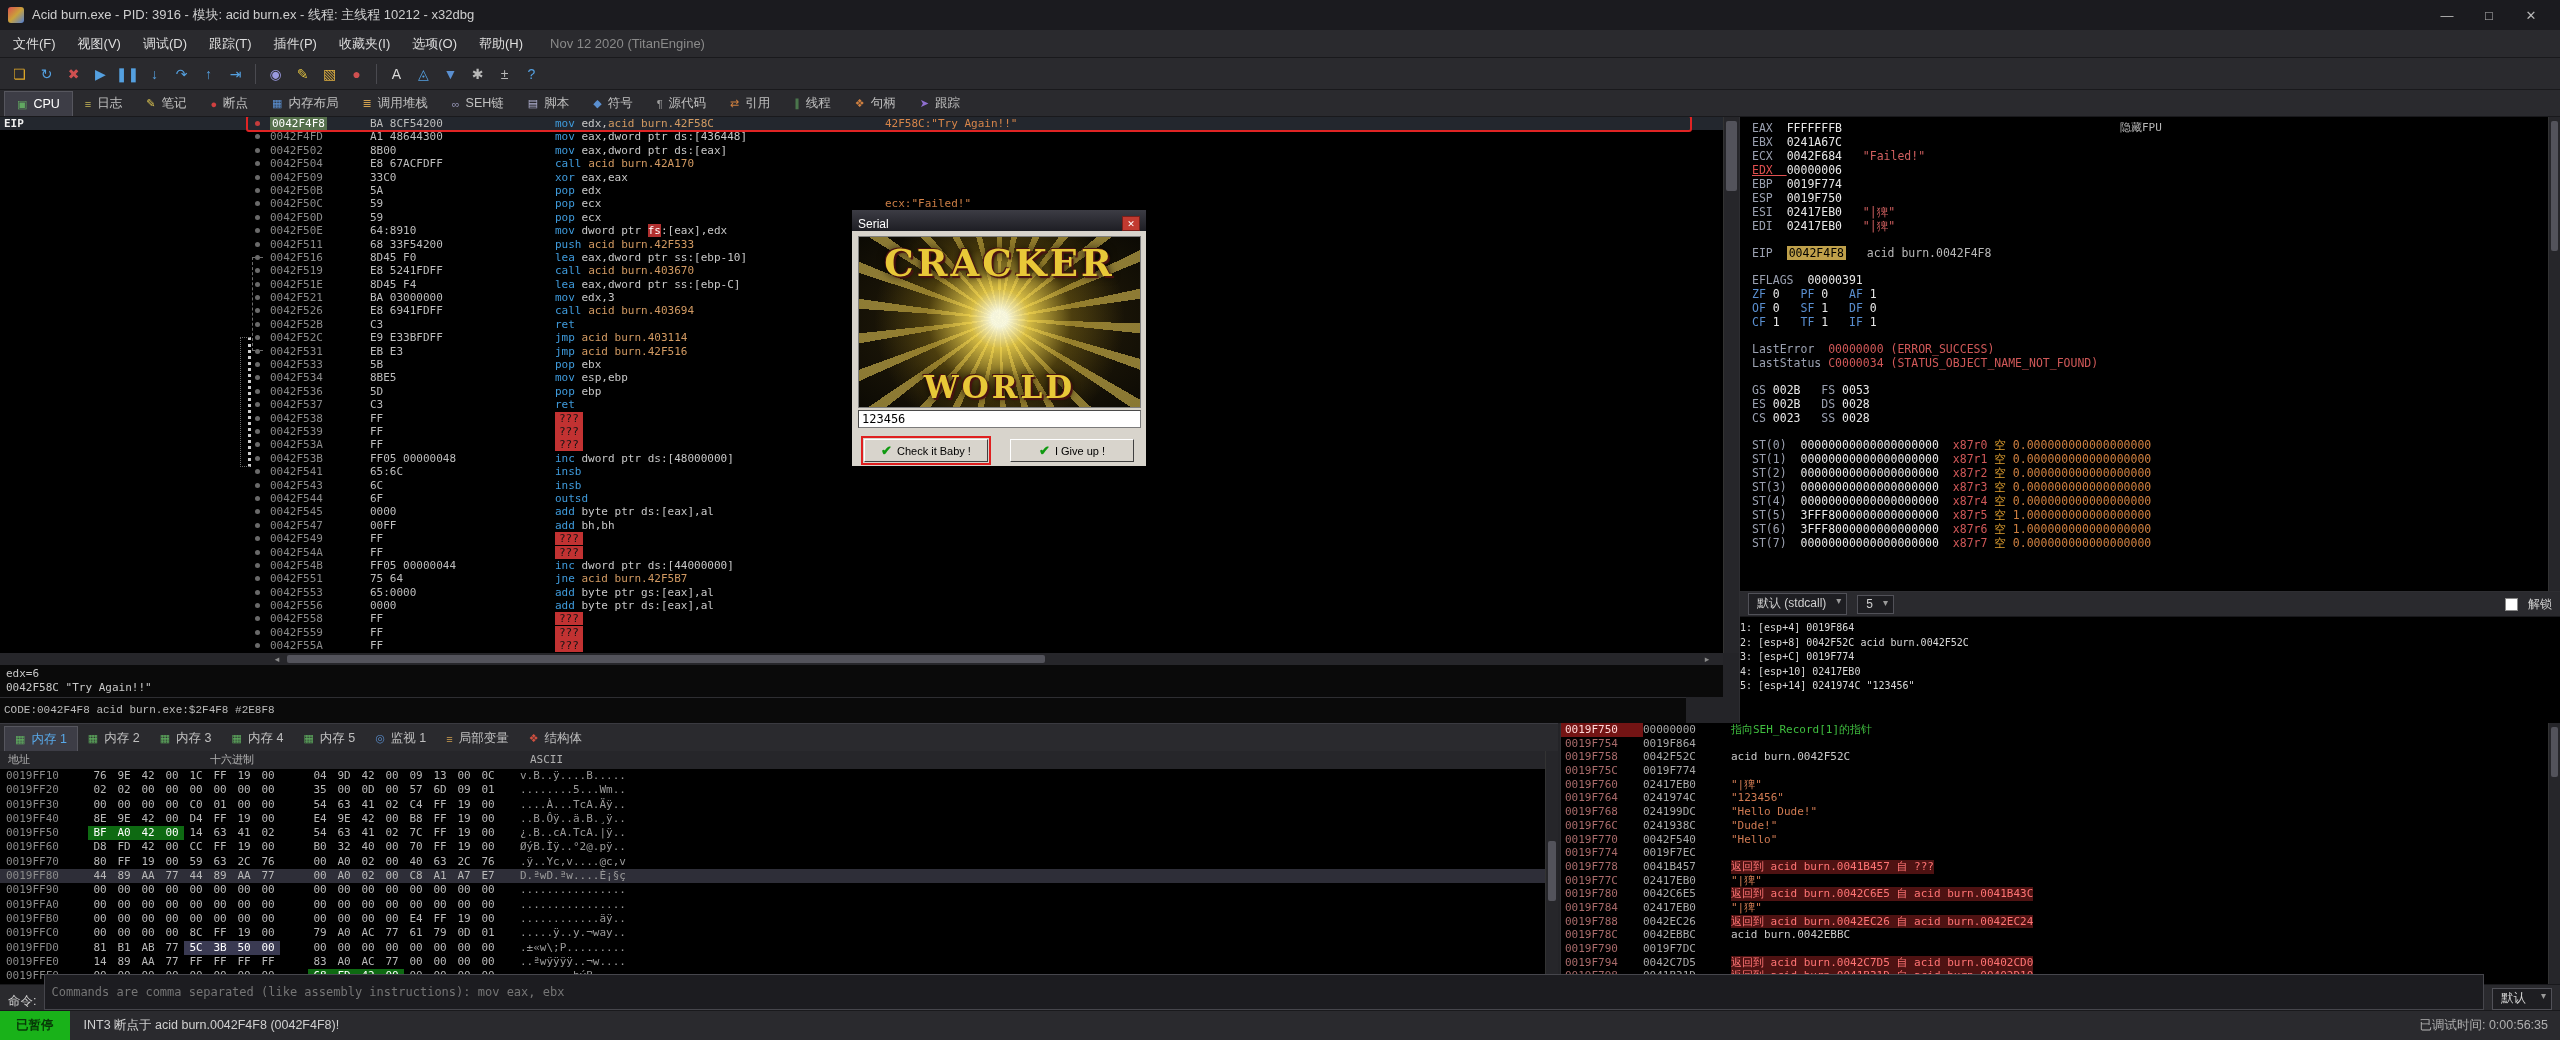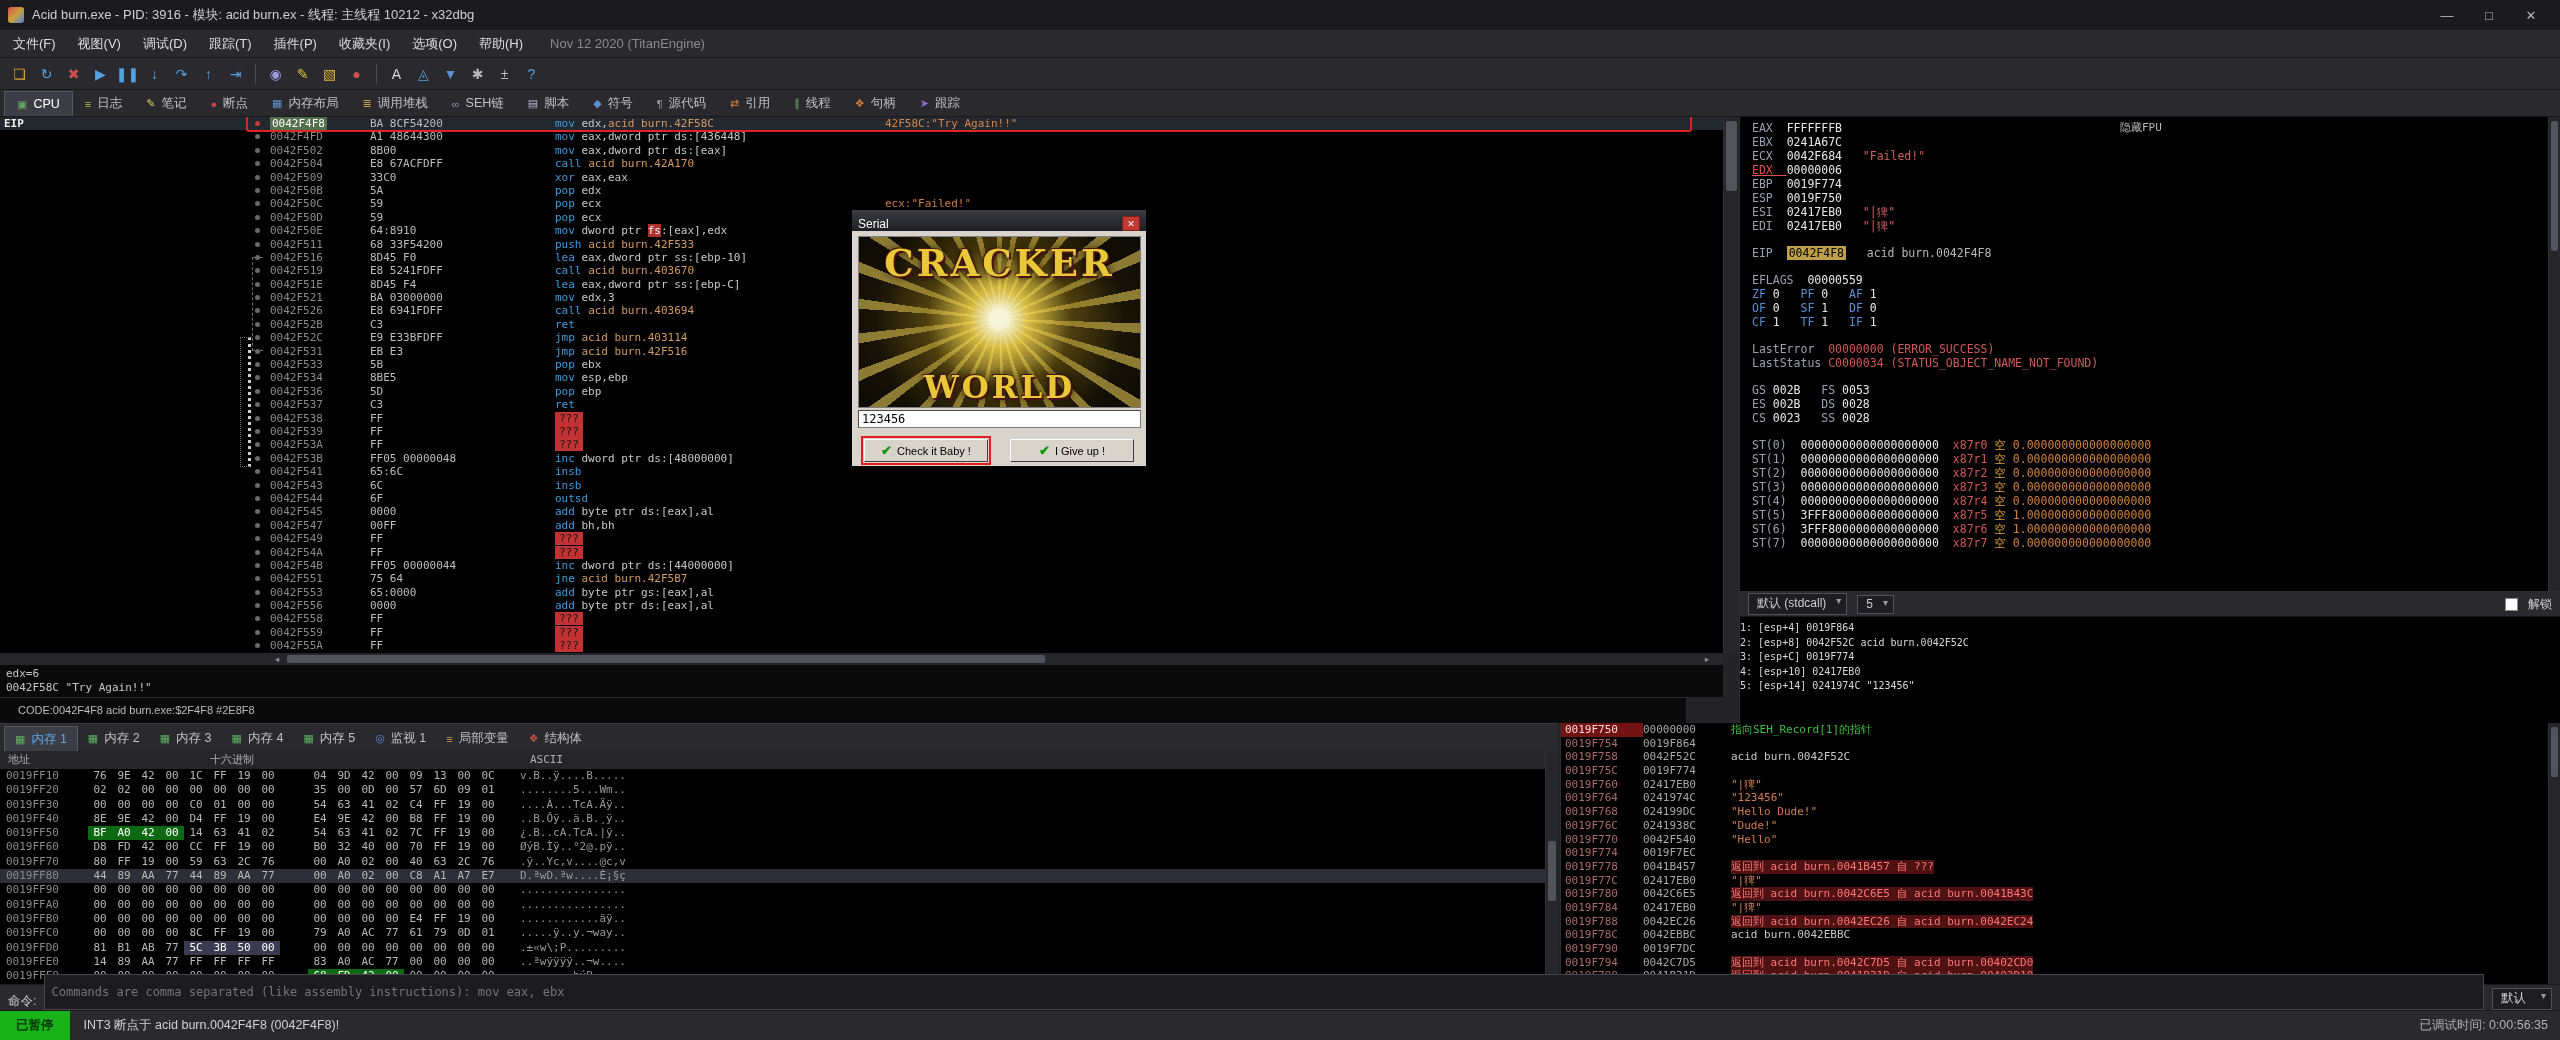--- a/index.html
+++ b/index.html
@@ -47,21 +47,21 @@
 
 .vscroll{position:absolute;background:#26262a;border-left:1px solid #333}
 .vthumb{position:absolute;left:2px;right:2px;background:#53535b;border-radius:2px}
 #hscroll{position:absolute;top:653px;left:0;width:1723px;height:12px;background:#26262a}
 .harrow{position:absolute;top:0;width:14px;height:12px;color:#8b8b8b;font-size:9px;text-align:center;line-height:12px}
 #hthumb{position:absolute;left:287px;top:2px;width:758px;height:8px;background:#53535b;border-radius:2px}
 
 #infopanel{position:absolute;top:665px;left:0;width:1723px;height:32px;background:#0a0a0a;
   font-family:"DejaVu Sans Mono",monospace;font-size:11px;color:#c8c8c8;padding:2px 0 0 6px;line-height:14px}
 #codeline{position:absolute;top:697px;left:0;width:1686px;height:26px;background:#0a0a0a;border-top:1px solid #2e2e32;
-  line-height:25px;padding-left:18px;font-family:Liberation Sans, sans-serif;font-size:11px;color:#bcbcbc}
+  line-height:25px;padding-left:4px;font-family:Liberation Mono, monospace;font-size:11px;color:#bcbcbc}
 
 #registers{position:absolute;top:117px;left:1739px;width:809px;height:474px;background:#000;
   font-family:"DejaVu Sans Mono",monospace;font-size:11.5px;overflow:hidden;padding:4px 0 0 12px;border-left:1px solid #2e2e32}
 .fpu-btn{position:absolute;left:380px;top:3px;color:#b8b8b8;font-size:11px}
 .reg-line{height:14px;line-height:14px;white-space:pre}
 .reg-gap{height:13px}
 .rname{color:#9aa0b0}
 .rname.chg{color:#e05050;text-decoration:underline}
 .rval{color:#e8e8e8}
 .rstr{color:#cf5f5f}
@@ -364,21 +364,21 @@
       <div class="reg-line"><span class="rname">EBX  </span><span class="rval">0241A67C</span></div>
       <div class="reg-line"><span class="rname">ECX  </span><span class="rval">0042F684</span><span class="rstr">   "Failed!"</span></div>
       <div class="reg-line"><span class="rname chg">EDX  </span><span class="rval">00000006</span></div>
       <div class="reg-line"><span class="rname">EBP  </span><span class="rval">0019F774</span></div>
       <div class="reg-line"><span class="rname">ESP  </span><span class="rval">0019F750</span></div>
       <div class="reg-line"><span class="rname">ESI  </span><span class="rval">02417EB0</span><span class="rstr">   "|猈"</span></div>
       <div class="reg-line"><span class="rname">EDI  </span><span class="rval">02417EB0</span><span class="rstr">   "|猈"</span></div>
       <div class="reg-gap"></div>
       <div class="reg-line"><span class="rname">EIP  </span><span class="eipval">0042F4F8</span><span class="rsym">   acid burn.0042F4F8</span></div>
       <div class="reg-gap"></div>
-      <div class="reg-line"><span class="rname">EFLAGS  </span><span class="rval">00000559</span></div>
+      <div class="reg-line"><span class="rname">EFLAGS  </span><span class="rval">00000391</span></div>
       <div class="reg-line"><span class="fname">ZF </span><span class="rval">0   </span><span class="fname">PF </span><span class="rval">0   </span><span class="fname">AF </span><span class="rval">1   </span></div>
       <div class="reg-line"><span class="fname">OF </span><span class="rval">0   </span><span class="fname">SF </span><span class="rval">1   </span><span class="fname">DF </span><span class="rval">0   </span></div>
       <div class="reg-line"><span class="fname">CF </span><span class="rval">1   </span><span class="fname">TF </span><span class="rval">1   </span><span class="fname">IF </span><span class="rval">1   </span></div>
       <div class="reg-gap"></div>
       <div class="reg-line"><span class="rname">LastError  </span><span class="rerr">00000000 (ERROR_SUCCESS)</span></div>
       <div class="reg-line"><span class="rname">LastStatus </span><span class="rerr">C0000034 (STATUS_OBJECT_NAME_NOT_FOUND)</span></div>
       <div class="reg-gap"></div>
       <div class="reg-line"><span class="rname">GS </span><span class="rval">002B   </span><span class="rname">FS </span><span class="rval">0053   </span></div>
       <div class="reg-line"><span class="rname">ES </span><span class="rval">002B   </span><span class="rname">DS </span><span class="rval">0028   </span></div>
       <div class="reg-line"><span class="rname">CS </span><span class="rval">0023   </span><span class="rname">SS </span><span class="rval">0028   </span></div>

